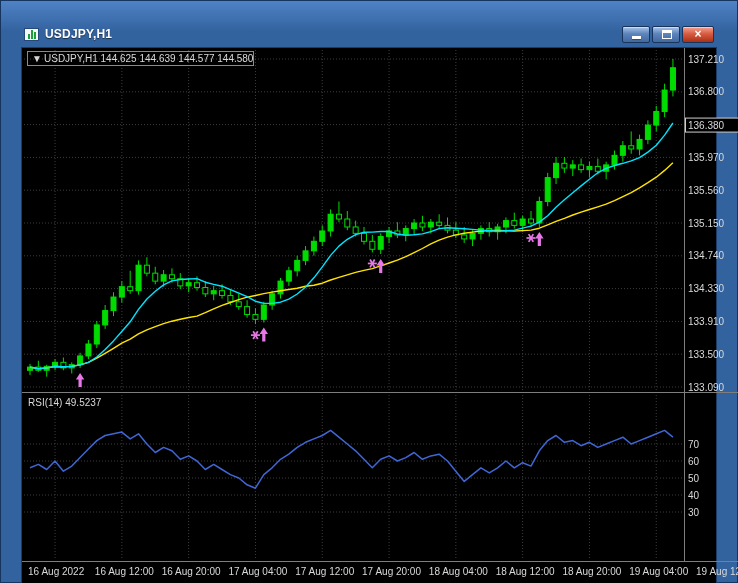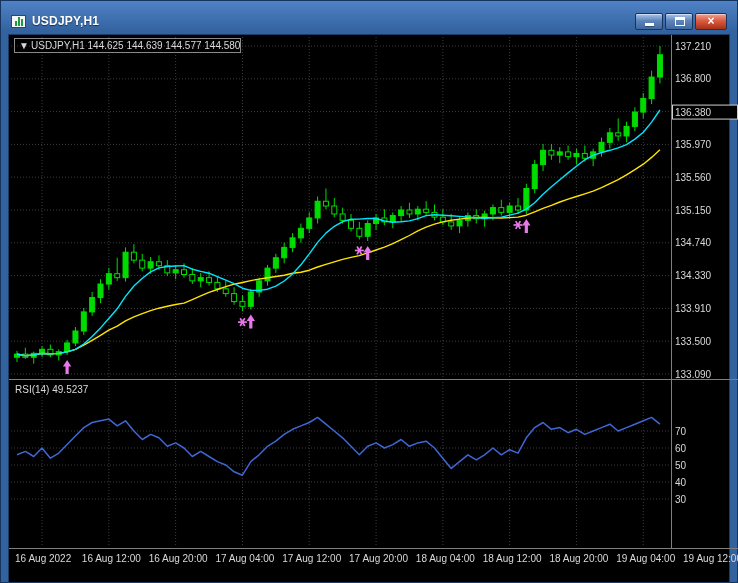--- a/index.html
+++ b/index.html
@@ -1,18 +1,18 @@
 <!DOCTYPE html>
 <html><head>
 <meta charset="utf-8">
 <style>
   *{margin:0;padding:0;box-sizing:border-box}
   html,body{width:738px;height:583px}
   body{font-family:"Liberation Sans",sans-serif;background:#9aa7b8;overflow:hidden}
-  .window{width:738px;height:583px;border:1px solid #15355f;background:linear-gradient(#4f82c6,#33639f 30px,#33639f);padding:7px;position:relative}
+  .window{width:738px;height:583px;border:1px solid #15355f;background:linear-gradient(#4f82c6,#33639f 30px,#33639f);padding:20px;position:relative}
   .titlebar{height:26px;display:flex;align-items:center;padding:0 3px;user-select:none}
   .app-icon{width:15px;height:13px;background:#f4f6fa;border:1px solid #26477a;display:inline-flex;align-items:flex-end;justify-content:center;gap:1px;padding:1px 1px}
   .app-icon i{display:block;width:2px;background:#1c9e3a}
   .title{color:#fff;font-size:12px;font-weight:700;margin-left:6px;text-shadow:0 1px 1px rgba(0,0,0,.55);letter-spacing:.2px}
   .controls{margin-left:auto;display:flex;gap:2px}
   .btn{width:28px;height:17px;border:1px solid #18335c;border-radius:2px;background:linear-gradient(#aac5e9,#5d85bb 45%,#42699f);position:relative;cursor:pointer;box-shadow:inset 0 1px 0 rgba(255,255,255,.45)}
   .btn.close{width:32px;background:linear-gradient(#f2a394,#d95c41 45%,#a93015);color:#fff;font-size:12px;font-weight:700;text-align:center;line-height:15px}
   .minbar{position:absolute;left:9px;bottom:3px;width:9px;height:3px;background:#fff;box-shadow:0 1px 1px rgba(0,0,0,.35)}
   .maxbox{position:absolute;left:9px;top:3px;width:10px;height:9px;border:1px solid #fff;border-top-width:3px}
   .client{height:549px;background:#000;border:1px solid #1c3c68}

